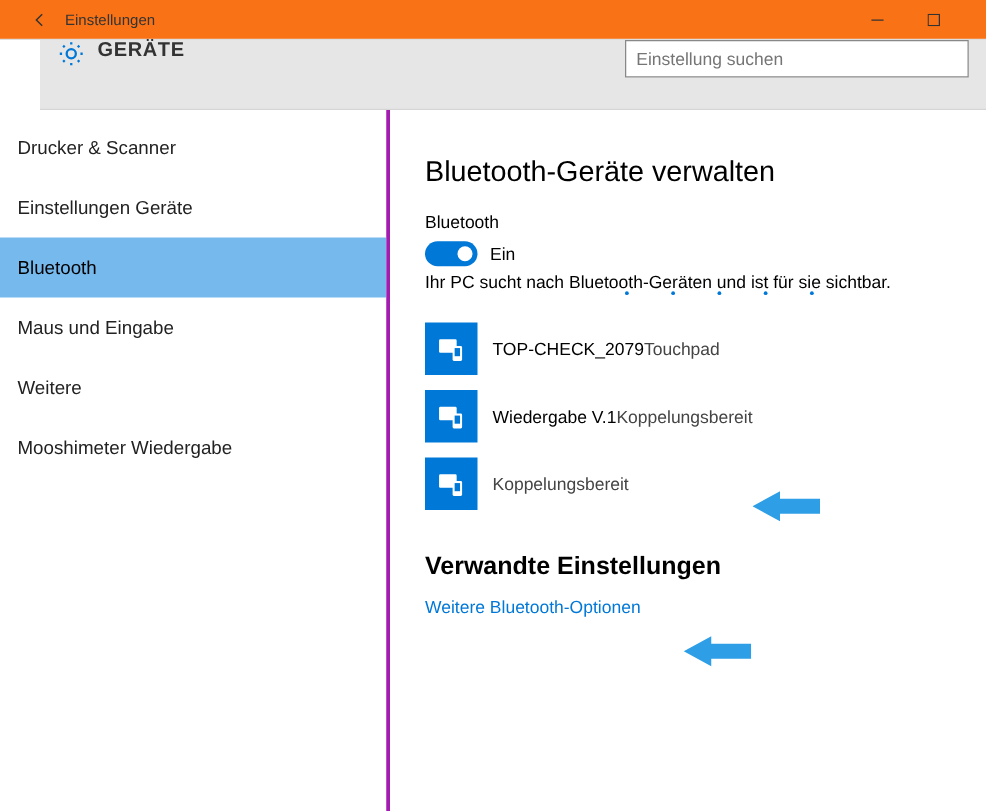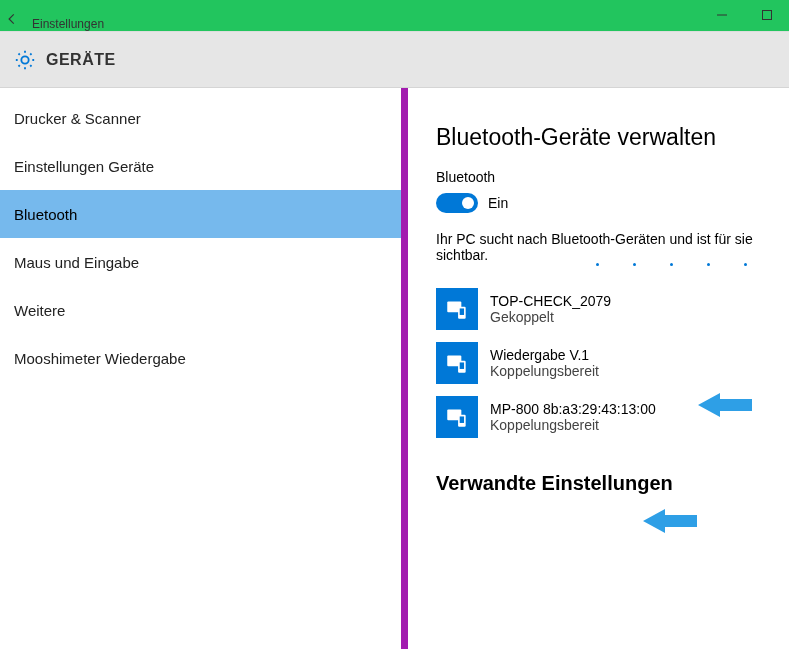--- a/index.html
+++ b/index.html
@@ -6,24 +6,24 @@
   body {
     font-family: "Segoe UI", Tahoma, sans-serif;
     background: #fff;
     width: 789px;
     height: 649px;
     overflow: hidden;
     color: #000;
   }
   .titlebar {
     height: 32px;
-    background: #22c55e;
-    display: flex;
-    align-items: flex-end;
-    padding: 0 0;
+    background: #f97316;
+    display: flex;
+    align-items: center;
+    padding: 0 20px;
     font-size: 12px;
     color: #333;
     border-bottom: 1px solid #ddd;
   }
   .titlebar .back {
     width: 24px; height: 24px;
     display: flex; align-items: center; justify-content: center;
     margin-right: 8px;
     cursor: pointer;
   }
@@ -31,23 +31,23 @@
   .titlebar .spacer { flex: 1; }
   .titlebar .winbtn {
     width: 45px; height: 32px;
     display: flex; align-items: center; justify-content: center;
     cursor: pointer;
   }
   .header {
     height: 56px;
     background: #e6e6e6;
     display: flex;
-    align-items: center;
     padding: 0 14px;
     border-bottom: 1px solid #d5d5d5;
+    margin-left: 32px;
   }
   .header .gear {
     width: 22px; height: 22px;
     color: #0078d7;
     margin-right: 10px;
   }
   .header .cat {
     font-size: 16px;
     font-weight: 700;
     color: #333;
@@ -61,22 +61,22 @@
     background: #fff;
     font-size: 14px;
     padding: 0 8px;
     color: #666;
   }
   .body {
     display: flex;
     height: calc(649px - 32px - 56px);
   }
   .sidebar {
-    width: 408px;
-    border-right: 7px solid #a21caf;
+    width: 312px;
+    border-right: 3px solid #a21caf;
     padding-top: 6px;
     overflow-y: auto;
   }
   .sidebar-item {
     height: 48px;
     display: flex;
     align-items: center;
     padding: 0 14px;
     font-size: 15px;
     color: #222;
@@ -97,21 +97,21 @@
     font-weight: 400;
     margin-bottom: 18px;
   }
   .sublabel {
     font-size: 14px;
     margin-bottom: 8px;
   }
   .toggle-row {
     display: flex;
     align-items: center;
-    margin-bottom: 18px;
+    margin-bottom: 4px;
   }
   .toggle {
     width: 42px; height: 20px;
     border-radius: 10px;
     background: #0078d7;
     position: relative;
     margin-right: 10px;
     cursor: pointer;
   }
   .toggle .knob {
@@ -141,21 +141,21 @@
     gap: 12px;
     cursor: pointer;
     position: relative;
   }
   .device-icon {
     width: 42px; height: 42px;
     background: #0078d7;
     display: flex; align-items: center; justify-content: center;
     flex-shrink: 0;
   }
-  .device-info { display: flex; flex-direction: column; }
+  .device-info { display: flex; flex-direction: row; }
   .device-name { font-size: 14px; }
   .device-status { font-size: 14px; color: #444; }
   .related-h {
     font-size: 20px;
     font-weight: 700;
     margin-top: 34px;
     margin-bottom: 12px;
   }
   .link {
     font-size: 14px;
@@ -192,20 +192,21 @@
   </div>
 </div>
 
 <div class="header">
   <svg class="gear" viewBox="0 0 24 24">
     <path fill="none" stroke="#0078d7" stroke-width="2" d="M12 8a4 4 0 1 0 0 8 4 4 0 0 0 0-8z"></path>
     <path fill="none" stroke="#0078d7" stroke-width="2" d="M12 2v2M12 20v2M4.9 4.9l1.4 1.4M17.7 17.7l1.4 1.4M2 12h2M20 12h2M4.9 19.1l1.4-1.4M17.7 6.3l1.4-1.4"></path>
   </svg>
   <div class="cat">GERÄTE</div>
   <div class="spacer"></div>
+  <input class="search" type="text" placeholder="Einstellung suchen" style="">
 </div>
 
 <div class="body">
   <div class="sidebar">
     <div class="sidebar-item">
       <span>Drucker &amp; Scanner</span>
     </div>
     <div class="sidebar-item">
       <span>Einstellungen Geräte</span>
     </div>
@@ -248,21 +249,21 @@
       <div class="device">
         <div class="device-icon">
           <svg width="26" height="26" viewBox="0 0 24 24">
               <rect x="3" y="5" width="13" height="10" rx="1" fill="#fff"></rect>
               <rect x="13" y="10" width="7" height="11" rx="1" fill="#fff"></rect>
               <rect x="14.5" y="11.5" width="4" height="6" fill="#0078d7"></rect>
             </svg>
         </div>
         <div class="device-info">
           <div class="device-name">TOP-CHECK_2079</div>
-          <div class="device-status">Gekoppelt</div>
+          <div class="device-status">Touchpad</div>
         </div>
       </div>
 
       <div class="device">
         <div class="device-icon">
           <svg width="26" height="26" viewBox="0 0 24 24">
               <rect x="3" y="5" width="13" height="10" rx="1" fill="#fff"></rect>
               <rect x="13" y="10" width="7" height="11" rx="1" fill="#fff"></rect>
               <rect x="14.5" y="11.5" width="4" height="6" fill="#0078d7"></rect>
             </svg>
@@ -275,28 +276,28 @@
 
       <div class="device">
         <div class="device-icon">
           <svg width="26" height="26" viewBox="0 0 24 24">
               <rect x="3" y="5" width="13" height="10" rx="1" fill="#fff"></rect>
               <rect x="13" y="10" width="7" height="11" rx="1" fill="#fff"></rect>
               <rect x="14.5" y="11.5" width="4" height="6" fill="#0078d7"></rect>
             </svg>
         </div>
         <div class="device-info">
-          <div class="device-name">MP-800 8b:a3:29:43:13:00</div>
           <div class="device-status">Koppelungsbereit</div>
         </div>
       </div>
 
     </div>
 
     <div class="related-h">Verwandte Einstellungen</div>
+    <div class="link">Weitere Bluetooth-Optionen</div>
 
     <div class="arrow" style="top:302px; left:290px;">
       <svg viewBox="0 0 54 30">
           <polygon points="0,15 22,3 22,9 54,9 54,21 22,21 22,27" fill="#2e9fe6"></polygon>
         </svg>
     </div>
     <div class="arrow" style="top:418px; left:235px;">
       <svg viewBox="0 0 54 30">
           <polygon points="0,15 22,3 22,9 54,9 54,21 22,21 22,27" fill="#2e9fe6"></polygon>
         </svg>

